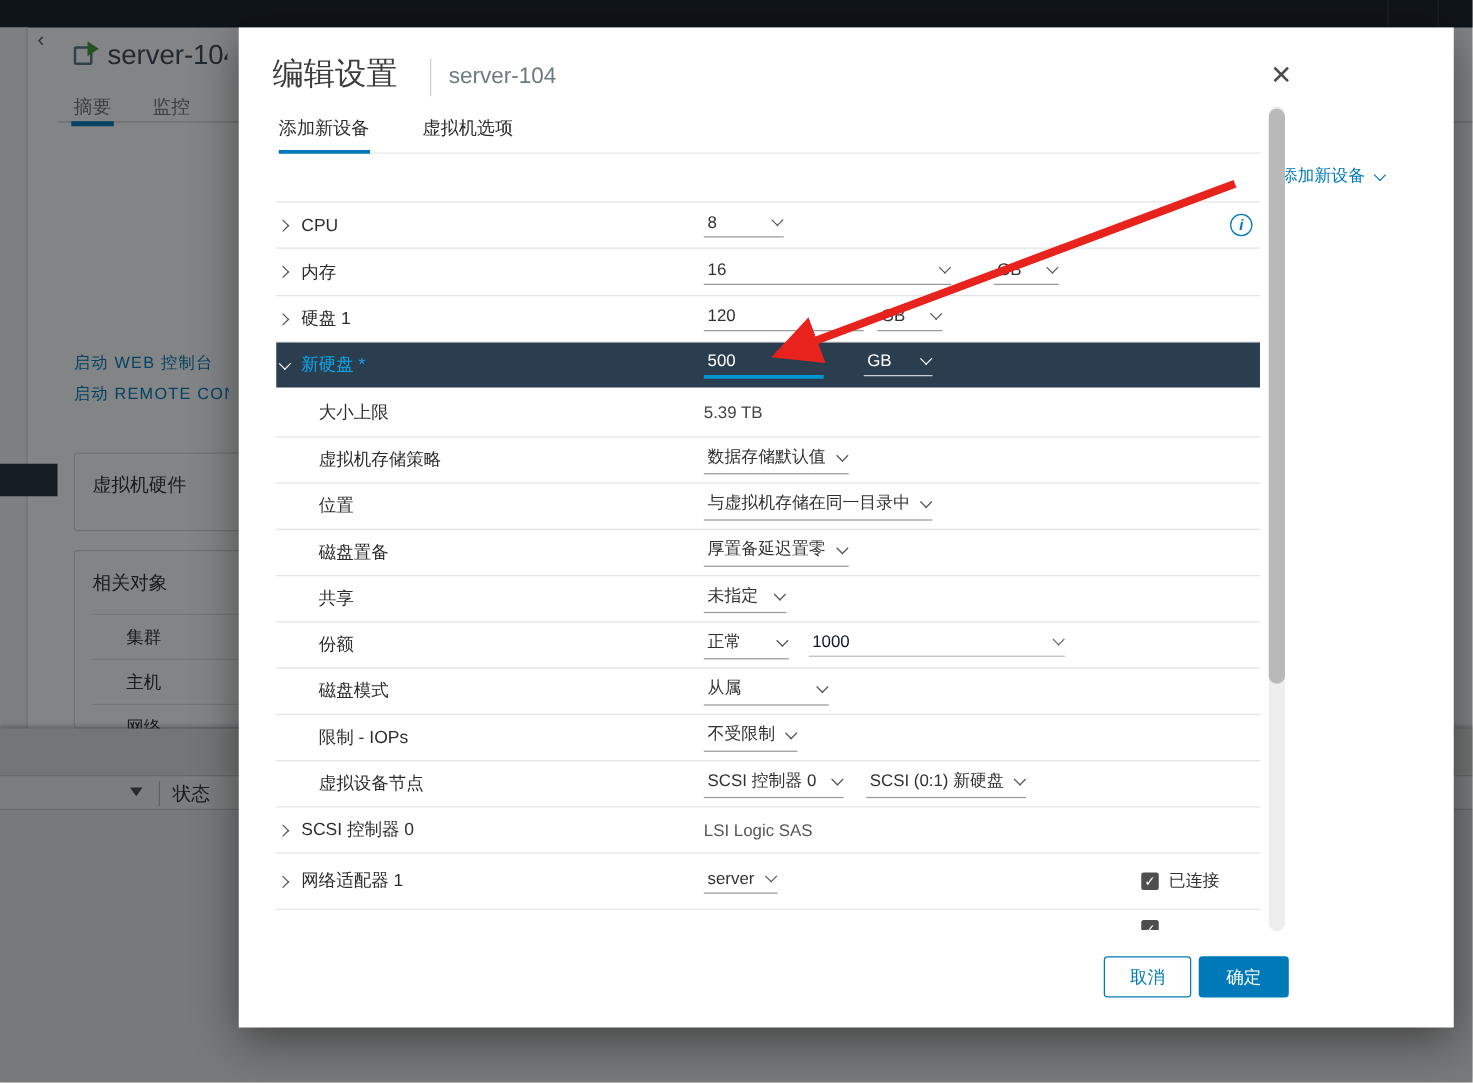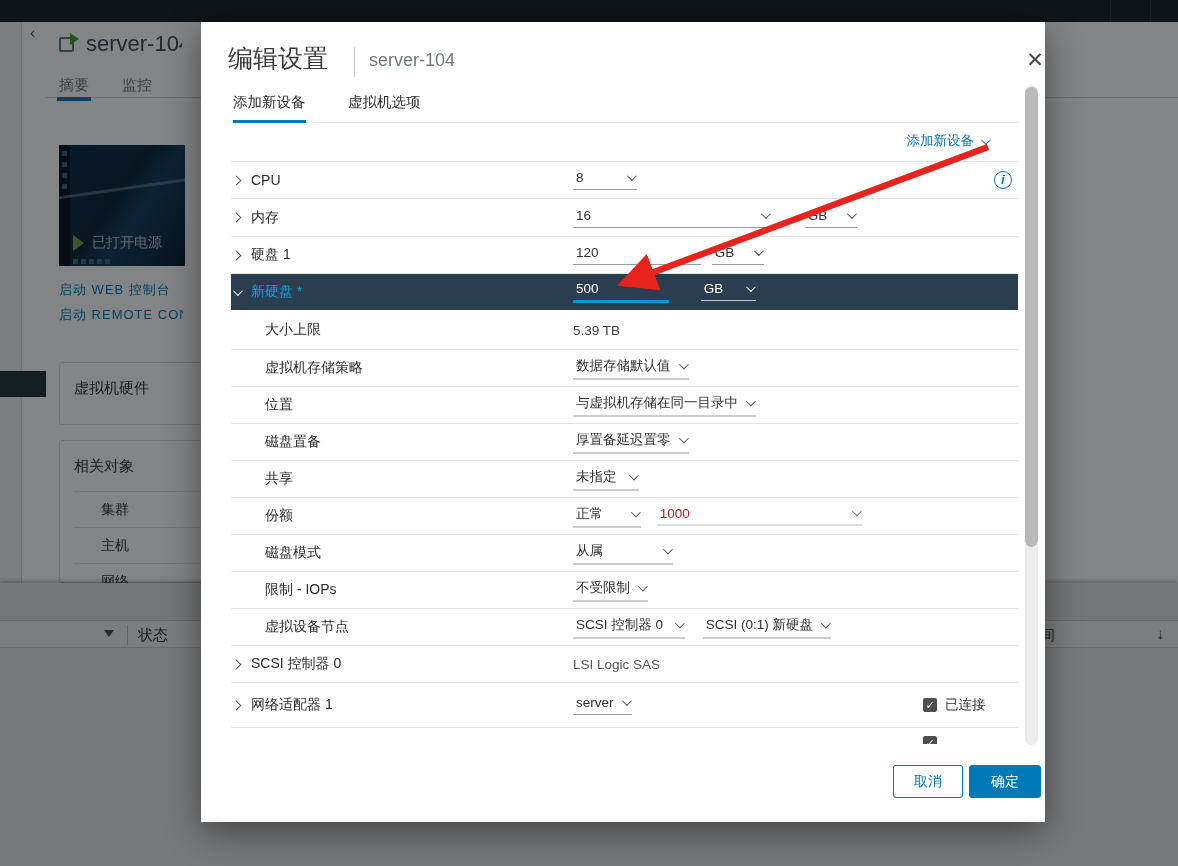--- a/index.html
+++ b/index.html
@@ -43,21 +43,21 @@
   .funnel { position:absolute; left:104px; top:9px; width:0; height:0;
     border-left:5px solid transparent; border-right:5px solid transparent; border-top:7px solid #4a4a4a; }
   .bp-sep { position:absolute; left:127px; top:4px; width:1px; height:20px; background:#bbb; }
   .bp-col { position:absolute; top:5px; font-size:15px; color:#2d2d2d; }
   .sort-icon { position:absolute; left:1156px; top:4px; font-size:16px; color:#4a4a4a; }
 
   
   #overlay { position:absolute; inset:0; background:rgba(8,10,12,0.5); }
 
   
-  #dialog { position:absolute; left:201px; top:22px; width:844px; height:800px; background:#fff;
+  #dialog { position:absolute; left:191px; top:22px; width:972px; height:800px; background:#fff;
     box-shadow:0 10px 34px rgba(0,0,0,.45); }
   .dlg-title { position:absolute; left:27px; top:20px; font-size:25px; font-weight:400; color:#3c3c3c; }
   .dlg-titlesep { position:absolute; left:153px; top:25px; width:1px; height:30px; background:#cfcfcf; }
   .dlg-subtitle { position:absolute; left:168px; top:28px; font-size:18px; color:#6e7a80; }
   .dlg-close { position:absolute; left:818px; top:22px; width:32px; height:32px; font-size:21px; color:#4a4a4a;
     display:flex; align-items:center; justify-content:center; cursor:pointer; }
   .dlg-tabs { position:absolute; left:32px; top:70px; width:786px; border-bottom:1px solid #e8e8e8; padding-bottom:0; }
   .dlg-tab { display:inline-block; margin-right:38px; font-size:14.5px; color:#2d2d2d; padding-bottom:8px; position:relative; top:1px; }
   .dlg-tab.active { border-bottom:3px solid #0079b8; }
   .add-device { position:absolute; right:57px; top:110px; color:#0079b8; font-size:13.5px; display:flex; align-items:center; gap:7px; cursor:pointer; }
@@ -78,21 +78,21 @@
   .row-label.sub { left:34px; }
   .row-value { position:absolute; left:342px; top:50%; transform:translateY(-50%); font-size:13.5px; color:#313131; }
   .plaintext { color:#444; }
   .sel { display:inline-flex; align-items:center; justify-content:space-between; gap:8px;
     border-bottom:1px solid #9a9a9a; padding:0 3px 4px 3px; font-size:13.5px; color:#313131; cursor:pointer; }
   .sel .caret { flex:0 0 auto; }
   .num-input { background:transparent; border:none; border-bottom:1px solid #9a9a9a; font-size:13.5px; color:#313131;
     padding:0 3px 4px 3px; font-family:inherit; }
   .hw-row.dark .num-input { color:#fff; border-bottom:3px solid #0095d3; }
   .hw-row.dark .sel { color:#fff; border-bottom-color:rgba(255,255,255,.75); }
-  .disabled-combo { color:#b91c1c; border-bottom-color:#bdbdbd; }
+  .disabled-combo { color:#0f172a; border-bottom-color:#bdbdbd; }
   .disabled-combo .caret { color:#737373; }
   .info-icon { position:absolute; right:6px; top:50%; transform:translateY(-50%); width:18px; height:18px;
     border:1.4px solid #0079b8; border-radius:50%; color:#0079b8; font-size:12px; font-style:italic; font-weight:bold;
     display:flex; align-items:center; justify-content:center; }
   .checkbox { width:14px; height:14px; background:#4e4e4e; border-radius:2px; color:#fff; font-size:11px;
     display:flex; align-items:center; justify-content:center; }
   .connected { position:absolute; left:692px; top:50%; transform:translateY(-50%); display:flex; align-items:center; gap:8px;
     font-size:13.5px; color:#313131; }
   .partial-row { height:16px; overflow:hidden; position:relative; border-bottom:none; }
   .partial-row .checkbox { position:absolute; left:692px; top:8px; }
@@ -119,40 +119,20 @@
   <div class="leftrail"></div>
   <div class="back-chevron">‹</div>
   <div class="hdr-line"></div>
 
   <div class="vm-icon"></div>
   <div class="vm-title">server-104</div>
 
   <div class="bg-tab active" style="left:59px">摘要</div>
   <div class="bg-tab" style="left:122px">监控</div>
 
-  <div class="thumb">
-    <div class="tb-rail">
-        <i></i>
-        <i></i>
-        <i></i>
-        <i></i>
-      </div>
-    <div class="beam"></div>
-    <div class="power">
-      <span class="play-outline"></span>
-      <span>已打开电源</span>
-    </div>
-    <div class="dots">
-        <i></i>
-        <i></i>
-        <i></i>
-        <i></i>
-        <i></i>
-      </div>
-  </div>
 
   <div class="bg-link" style="top:281px; width:124px">启动 WEB 控制台</div>
   <div class="bg-link" style="top:306px; width:124px">启动 REMOTE CON</div>
 
   <div class="tree-sel"></div>
 
   <div class="card" style="top:362px; width:560px; height:63px">
     <div class="card-title">虚拟机硬件</div>
   </div>
 

